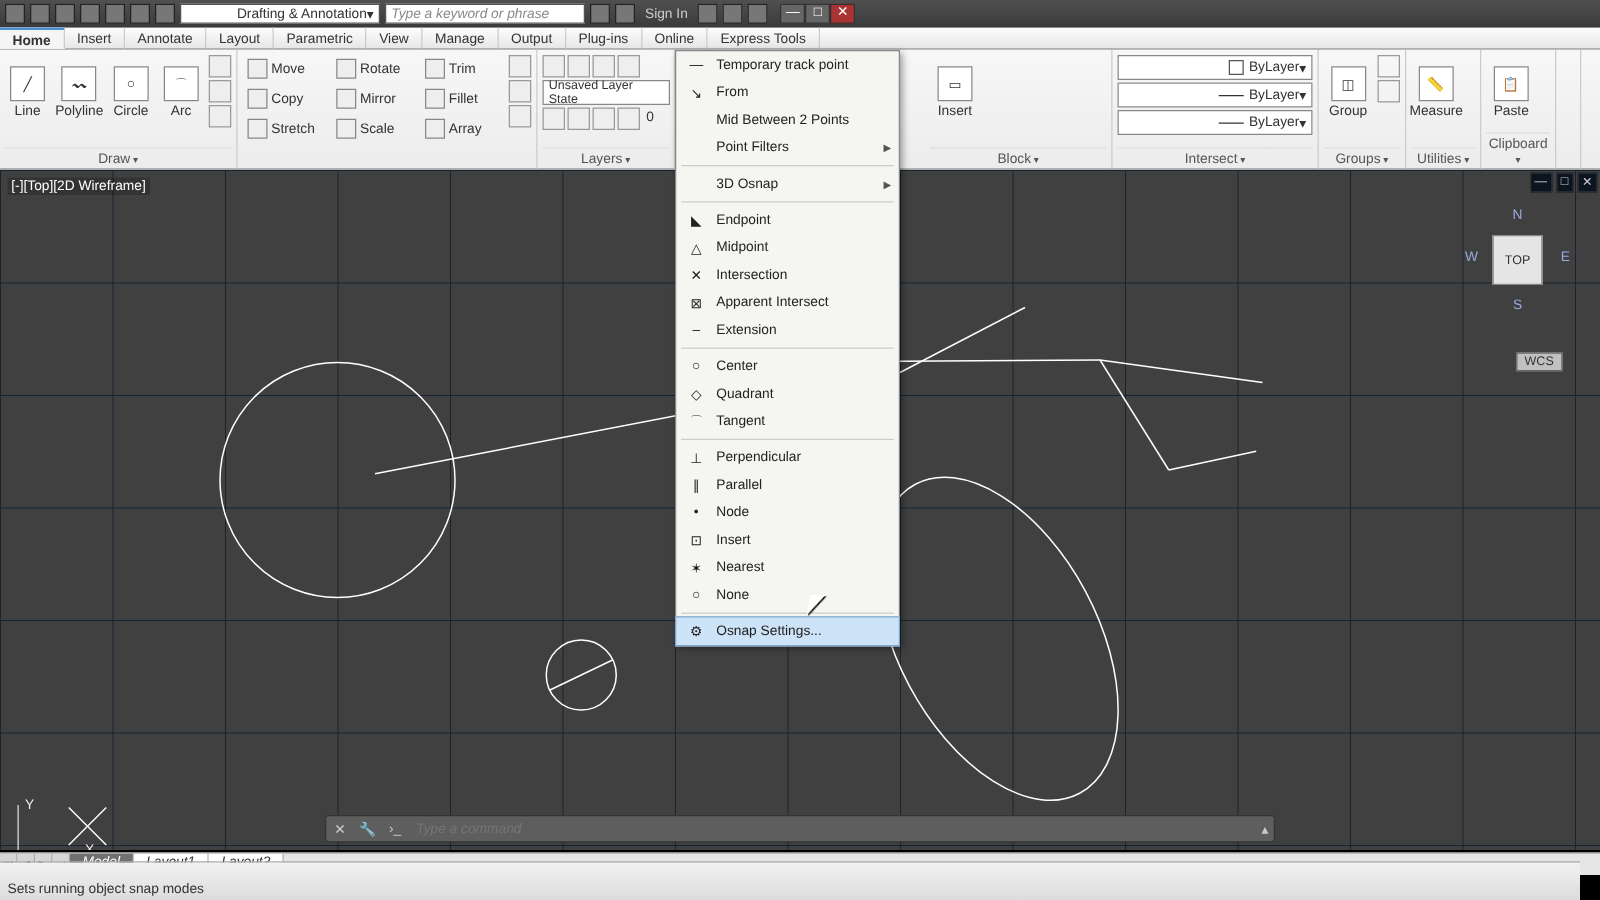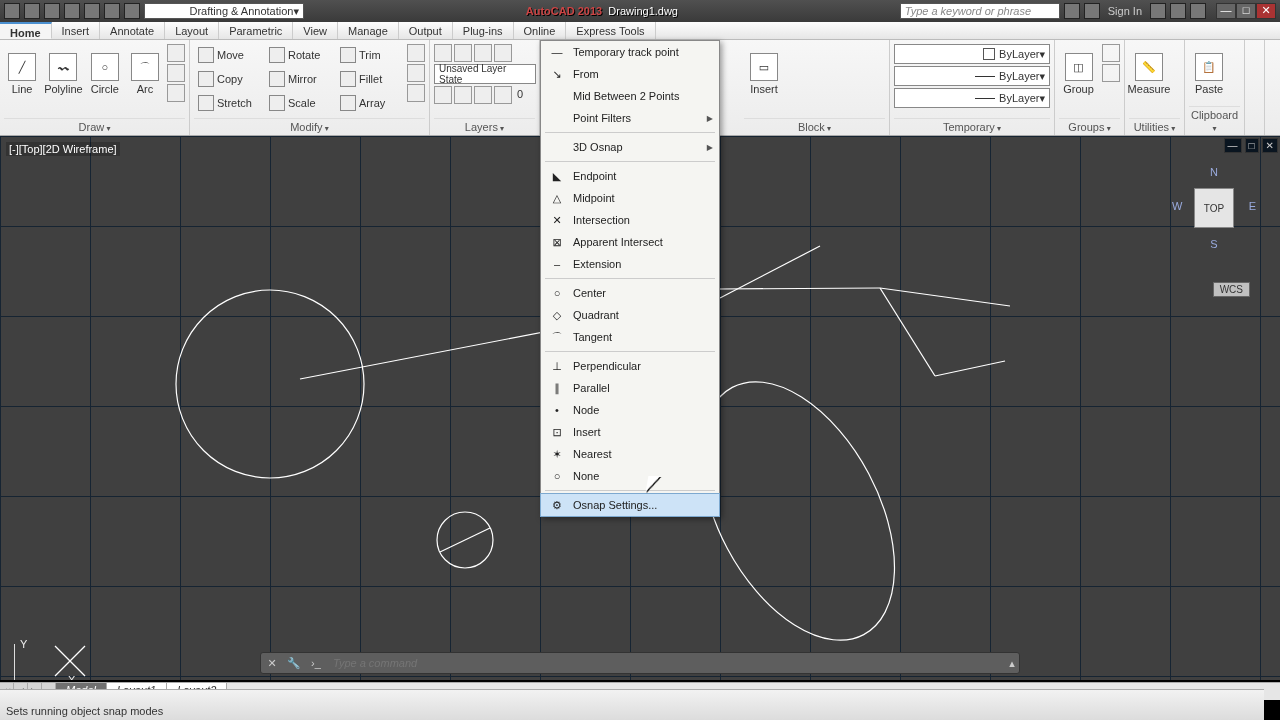--- a/index.html
+++ b/index.html
@@ -90,23 +90,20 @@
   <div class="qicon"></div>
   <div class="qicon"></div>
   <div class="qicon"></div>
   <div class="qicon"></div>
   <div class="qicon"></div>
   <div class="qicon"></div>
   <div class="ws">
     <span>Drafting &amp; Annotation</span>
       <span>▾</span>
   </div>
-  <div class="title">
-    <b>AutoCAD 2013</b>&nbsp;&nbsp;<span>Drawing1.dwg</span>
-  </div>
   <div class="search">Type a keyword or phrase</div>
   <div class="qicon"></div>
   <div class="qicon"></div>
   <span style="color:#ccc;padding:0 4px">Sign In</span>
   <div class="qicon"></div>
   <div class="qicon"></div>
   <div class="qicon"></div>
   <div class="wbtns">
     <div class="wbtn">—</div>
     <div class="wbtn">□</div>
@@ -212,21 +209,20 @@
             <div class="ic"></div>
           </div>
           <div class="icrow">
             <div class="ic"></div>
           </div>
           <div class="icrow">
             <div class="ic"></div>
           </div>
         </div>
     </div>
-    <div class="panel-title">Modify</div>
   </div>
 
   <div class="panel" style="width:110px">
     <div class="panel-body">
         <div class="col" style="flex:1">
       <div class="icrow">
             <div class="ic"></div>
             <div class="ic"></div>
             <div class="ic"></div>
             <div class="ic"></div>
@@ -277,21 +273,21 @@
           </div>
       <div class="combo">
             <span style="display:flex;align-items:center">
               <span style="width:20px;border-top:1px solid #333;margin-right:4px"></span>
               <span>ByLayer</span>
             </span>
             <span>▾</span>
           </div>
     </div>
       </div>
-    <div class="panel-title">Temporary</div>
+    <div class="panel-title">Intersect</div>
   </div>
 
   <div class="panel" style="width:70px">
     <div class="panel-body">
       <div class="bigbtn">
           <div class="ic">◫</div>
           <span>Group</span>
         </div>
       <div class="col">
           <div class="ic" style="width:18px;height:18px;border:1px solid #999"></div>

